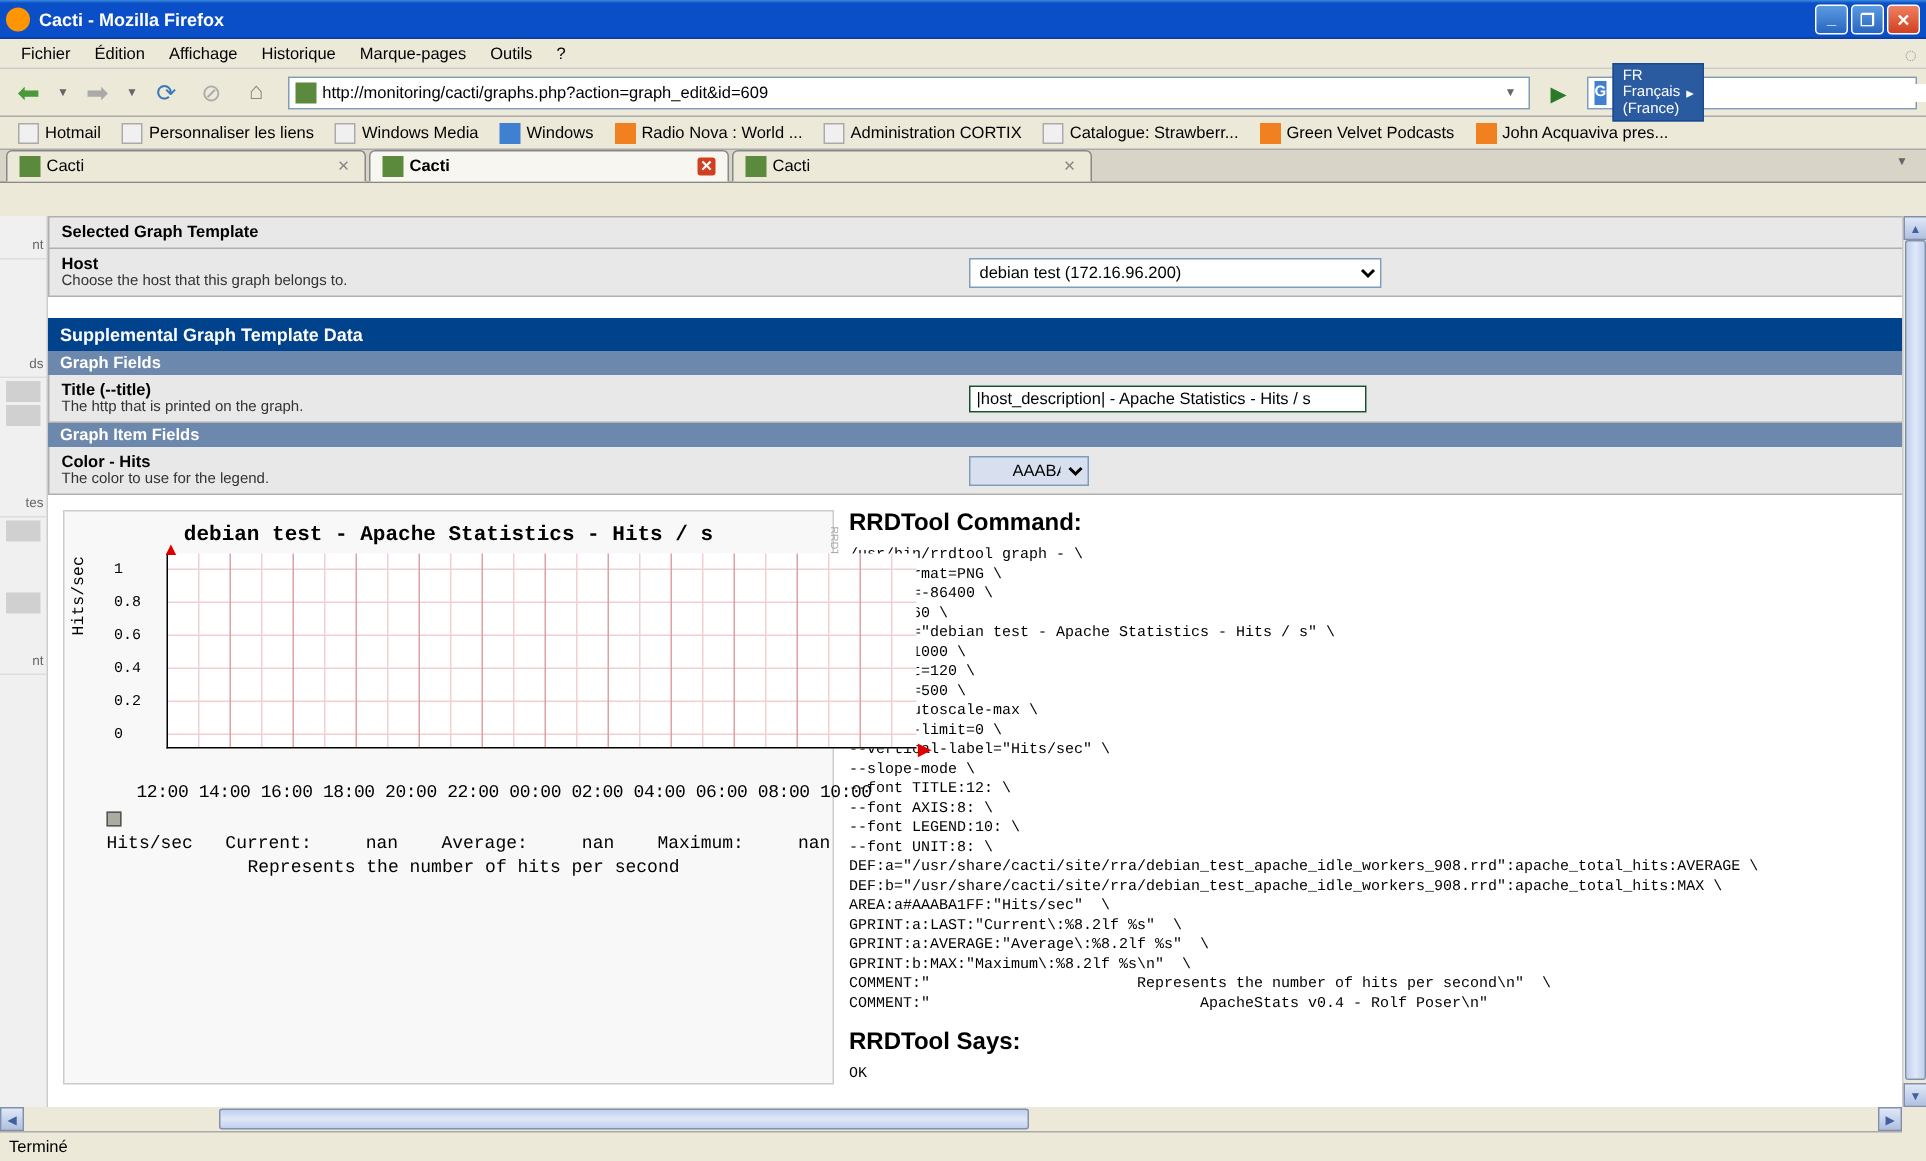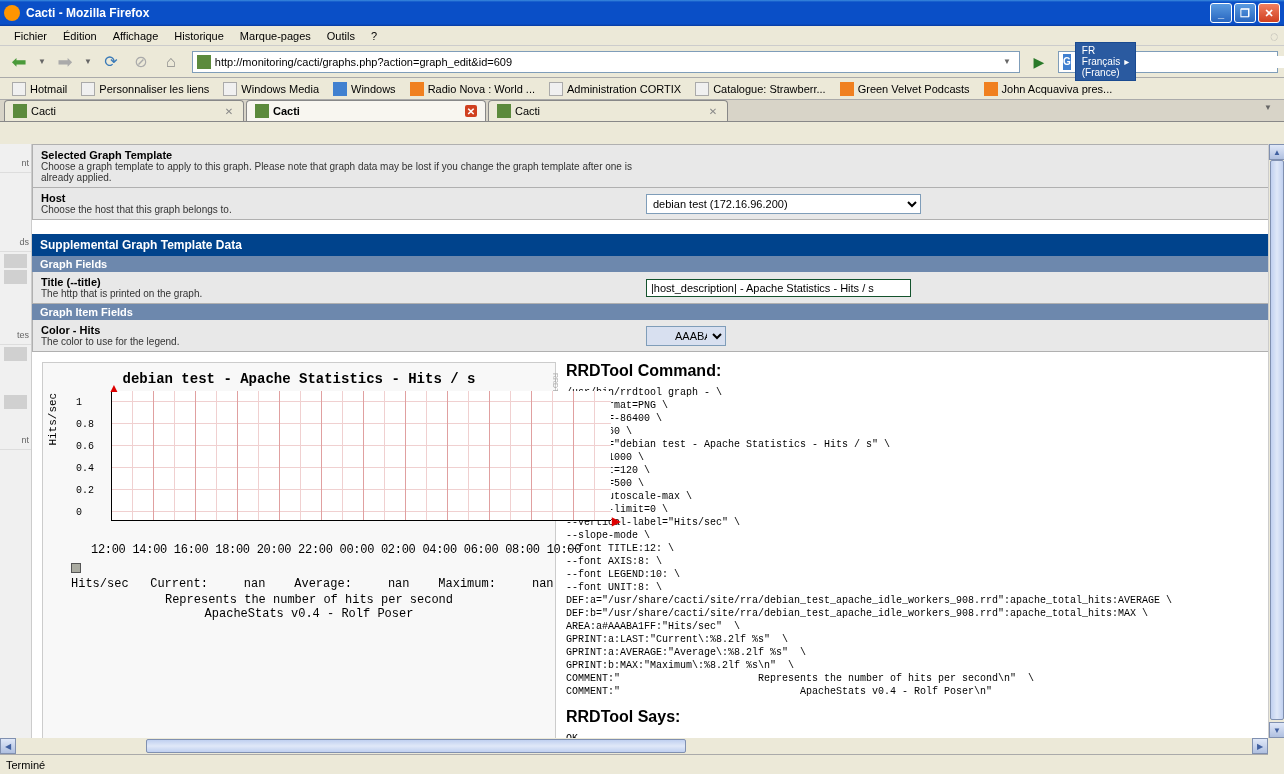--- a/index.html
+++ b/index.html
@@ -237,21 +237,20 @@
     <div style="height:30px"></div>
     <div class="sidebar-btn"></div>
     <div style="height:20px"></div>
     <div class="sidebar-item">nt</div>
   </div>
   <div class="main">
 
     <div class="form-row first">
       <div class="form-label">
         <div class="form-label-title">Selected Graph Template</div>
-        <div class="form-label-desc">Choose a graph template to apply to this graph. Please note that graph data may be lost if you change the graph template after one is already applied.</div>
       </div>
     </div>
 
     <div class="form-row">
       <div class="form-label">
         <div class="form-label-title">Host</div>
         <div class="form-label-desc">Choose the host that this graph belongs to.</div>
       </div>
       <div class="form-control">
         <select class="form-select narrow"><option>debian test (172.16.96.200)</option></select>
@@ -330,21 +329,20 @@
             <span class="arrow-marker" style="left:-4px;top:-10px;color:#d00;font-size:12px">▲</span>
             <span class="arrow-marker" style="right:-10px;bottom:-8px;color:#d00;font-size:12px">▶</span>
           </div>
         </div>
         <div class="x-ticks">
           <span>12:00</span>&nbsp;<span>14:00</span>&nbsp;<span>16:00</span>&nbsp;<span>18:00</span>&nbsp;<span>20:00</span>&nbsp;<span>22:00</span>&nbsp;<span>00:00</span>&nbsp;<span>02:00</span>&nbsp;<span>04:00</span>&nbsp;<span>06:00</span>&nbsp;<span>08:00</span>&nbsp;<span>10:00</span>
         </div>
         <div class="graph-legend">
           <span class="legend-box"></span><span>Hits/sec</span>&nbsp;&nbsp;&nbsp;<span>Current:</span>&nbsp;&nbsp;&nbsp;&nbsp;&nbsp;<span>nan</span>&nbsp;&nbsp;&nbsp;&nbsp;<span>Average:</span>&nbsp;&nbsp;&nbsp;&nbsp;&nbsp;<span>nan</span>&nbsp;&nbsp;&nbsp;&nbsp;<span>Maximum:</span>&nbsp;&nbsp;&nbsp;&nbsp;&nbsp;<span>nan</span>
           <div style="text-align:center;margin-top:2px">Represents the number of hits per second</div>
-          <div style="text-align:center">ApacheStats v0.4 - Rolf Poser</div>
         </div>
       </div>
 
       <div class="rrd-box">
         <div class="rrd-title">RRDTool Command:</div>
         <div class="rrd-command">/usr/bin/rrdtool graph - \
 --imgformat=PNG \
 --start=-86400 \
 --end=-60 \
 --title="debian test - Apache Statistics - Hits / s" \

